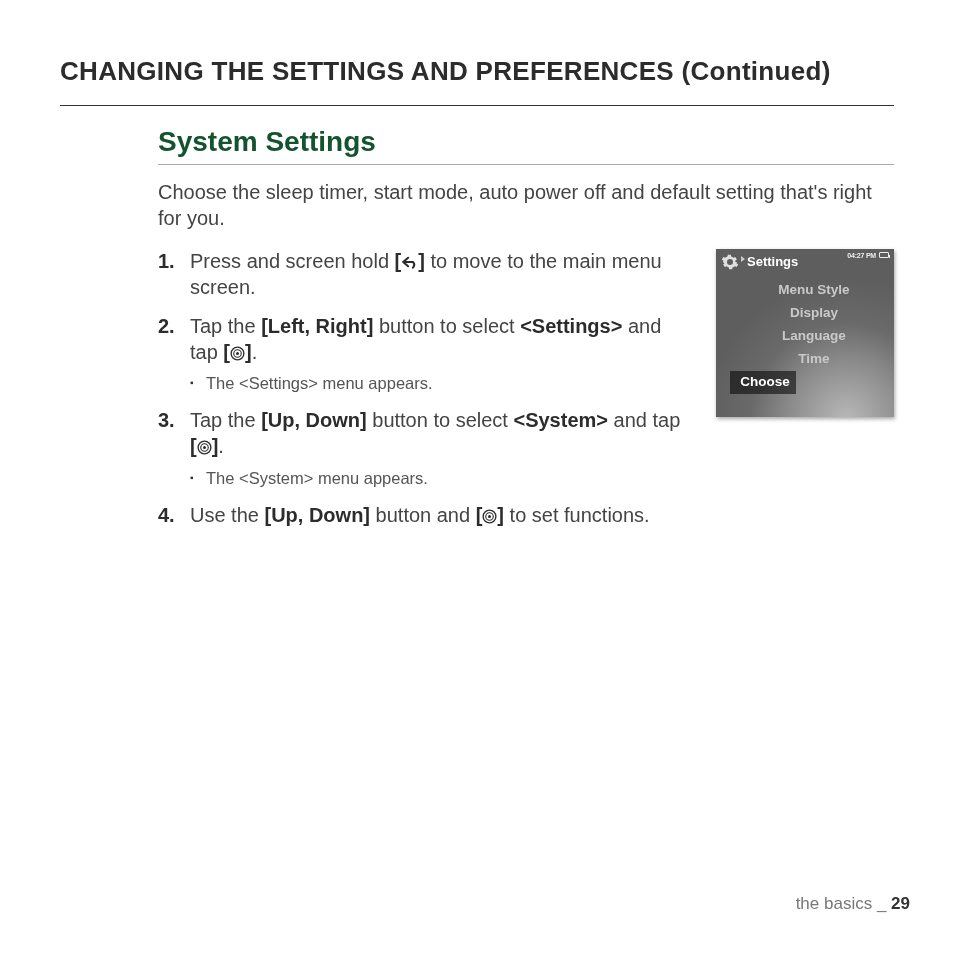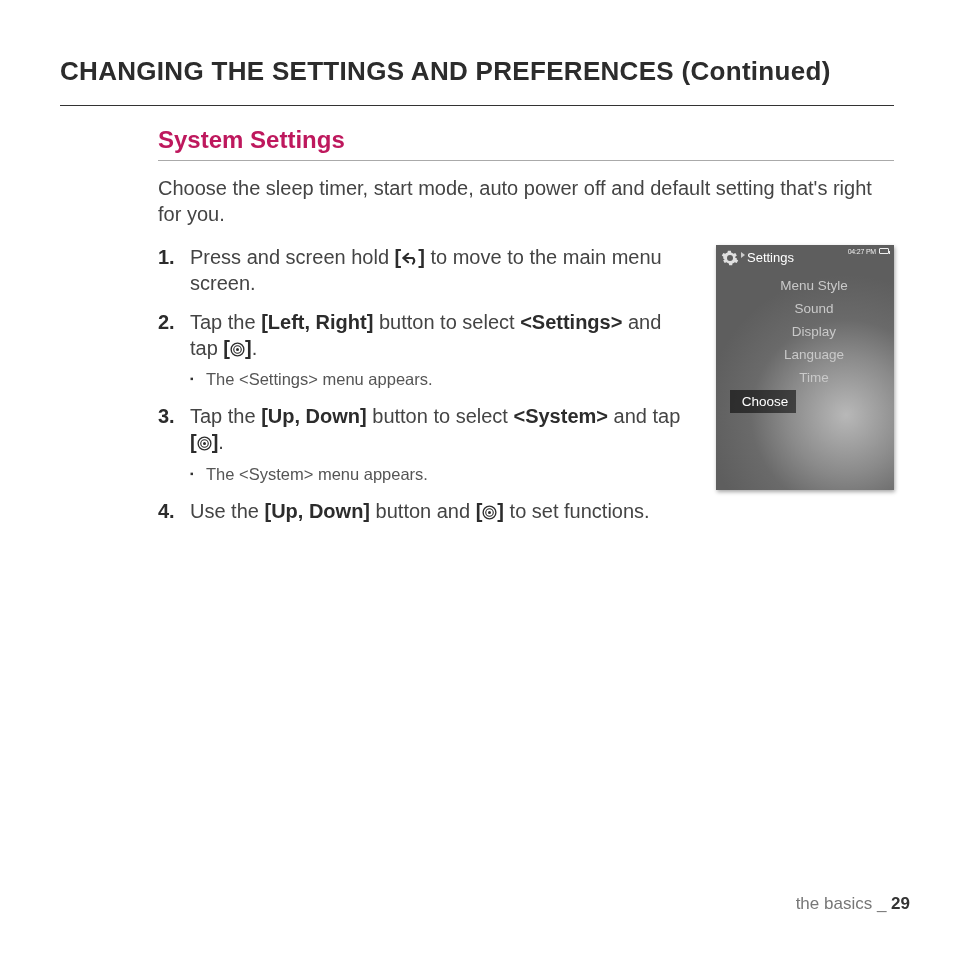--- a/index.html
+++ b/index.html
@@ -18,23 +18,23 @@
       letter-spacing: 0.3px;
       border-bottom: 1.5px solid #333;
       padding-bottom: 18px;
       margin-bottom: 20px;
       color: #2c2c2c;
     }
     .content {
       margin-left: 98px;
     }
     .subheading {
-      font-size: 24px;
-      font-weight: bold;
-      color: #be185d;
+      font-size: 28px;
+      font-weight: bold;
+      color: #14532d;
       border-bottom: 1px solid #aaa;
       padding-bottom: 6px;
       margin-bottom: 14px;
     }
     .intro {
       font-size: 20px;
       color: #444;
       line-height: 1.3;
       margin-bottom: 18px;
     }
@@ -81,25 +81,26 @@
       vertical-align: -1px;
     }
     .back-arrow { width: 17px; height: 14px; vertical-align: -1px; }
     .circle-btn { width: 15px; height: 15px; vertical-align: -2px; }
     
     .device {
       position: absolute;
       top: 0;
       right: 0;
       width: 178px;
-      height: 245px;
+      height: 168px;
       background: radial-gradient(ellipse 140px 140px at 130px 170px, #b8b8b8 0%, #8a8a8a 42%, #6a6a6a 68%, #5e5e5e 100%);
       box-shadow: 1px 2px 4px rgba(0,0,0,0.35);
       color: #d8d8d8;
       font-size: 12.5px;
+      font-weight: bold;
     }
     .dev-header {
       display: flex;
       align-items: center;
       height: 25px;
       padding: 0 5px 0 5px;
       position: relative;
     }
     .dev-gear {
       width: 18px; height: 18px;
@@ -176,21 +177,20 @@
               <path fill="#eee" d="M12 8a4 4 0 100 8 4 4 0 000-8zm9 4c0 .6-.1 1.2-.2 1.7l2.1 1.6-2 3.4-2.5-1c-.9.7-2 1.2-3.1 1.5l-.4 2.6h-4l-.4-2.6c-1.1-.3-2.2-.8-3.1-1.5l-2.5 1-2-3.4 2.1-1.6C3.1 13.2 3 12.6 3 12s.1-1.2.2-1.7L1.1 8.7l2-3.4 2.5 1c.9-.7 2-1.2 3.1-1.5L9.1 2.2h4l.4 2.6c1.1.3 2.2.8 3.1 1.5l2.5-1 2 3.4-2.1 1.6c.1.5.2 1.1.2 1.7z" opacity="0.9"></path>
             </svg>
         </span>
         <span class="dev-breadcrumb-arrow"></span>
         <span class="dev-title">Settings</span>
         <span class="dev-time">04:27 PM</span>
         <span class="dev-bat"></span>
       </div>
       <ul class="dev-menu">
         <li>Menu Style</li>
-        <li>Sound</li>
         <li>Display</li>
         <li>Language</li>
         <li>Time</li>
         <li class="selected">Choose</li>
       </ul>
     </div>
 
     <ol>
 
       <li>

